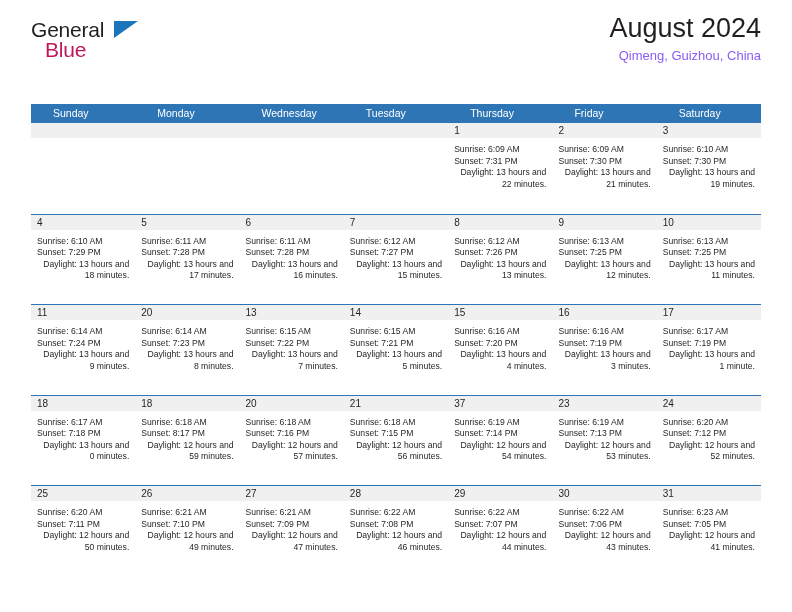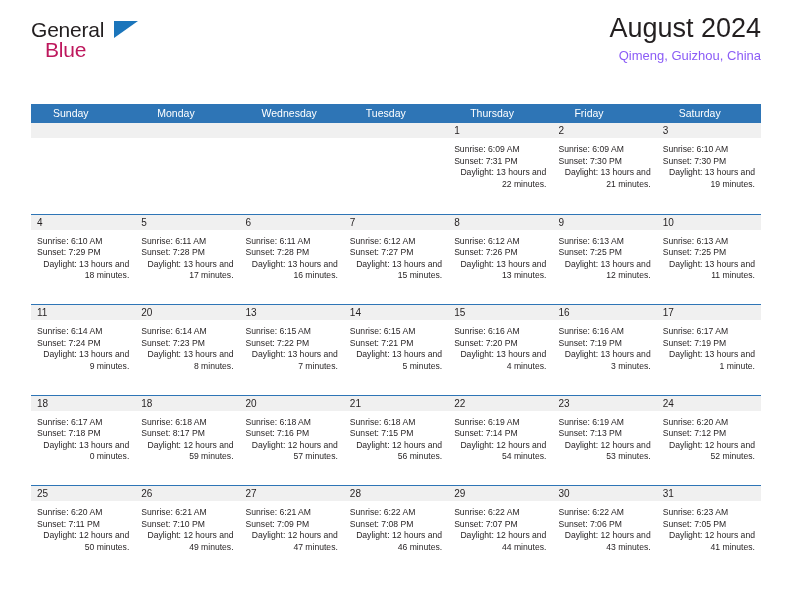--- a/index.html
+++ b/index.html
@@ -359,21 +359,21 @@
           </div>
           <div class="day-cell">
             <div class="day-number">21</div>
             <div class="day-info">
               <div>Sunrise: 6:18 AM</div>
               <div>Sunset: 7:15 PM</div>
               <div class="daylight-line">Daylight: 12 hours and 56 minutes.</div>
             </div>
           </div>
           <div class="day-cell">
-            <div class="day-number">22</div>
+            <div class="day-number">37</div>
             <div class="day-info">
               <div>Sunrise: 6:19 AM</div>
               <div>Sunset: 7:14 PM</div>
               <div class="daylight-line">Daylight: 12 hours and 54 minutes.</div>
             </div>
           </div>
           <div class="day-cell">
             <div class="day-number">23</div>
             <div class="day-info">
               <div>Sunrise: 6:19 AM</div>

